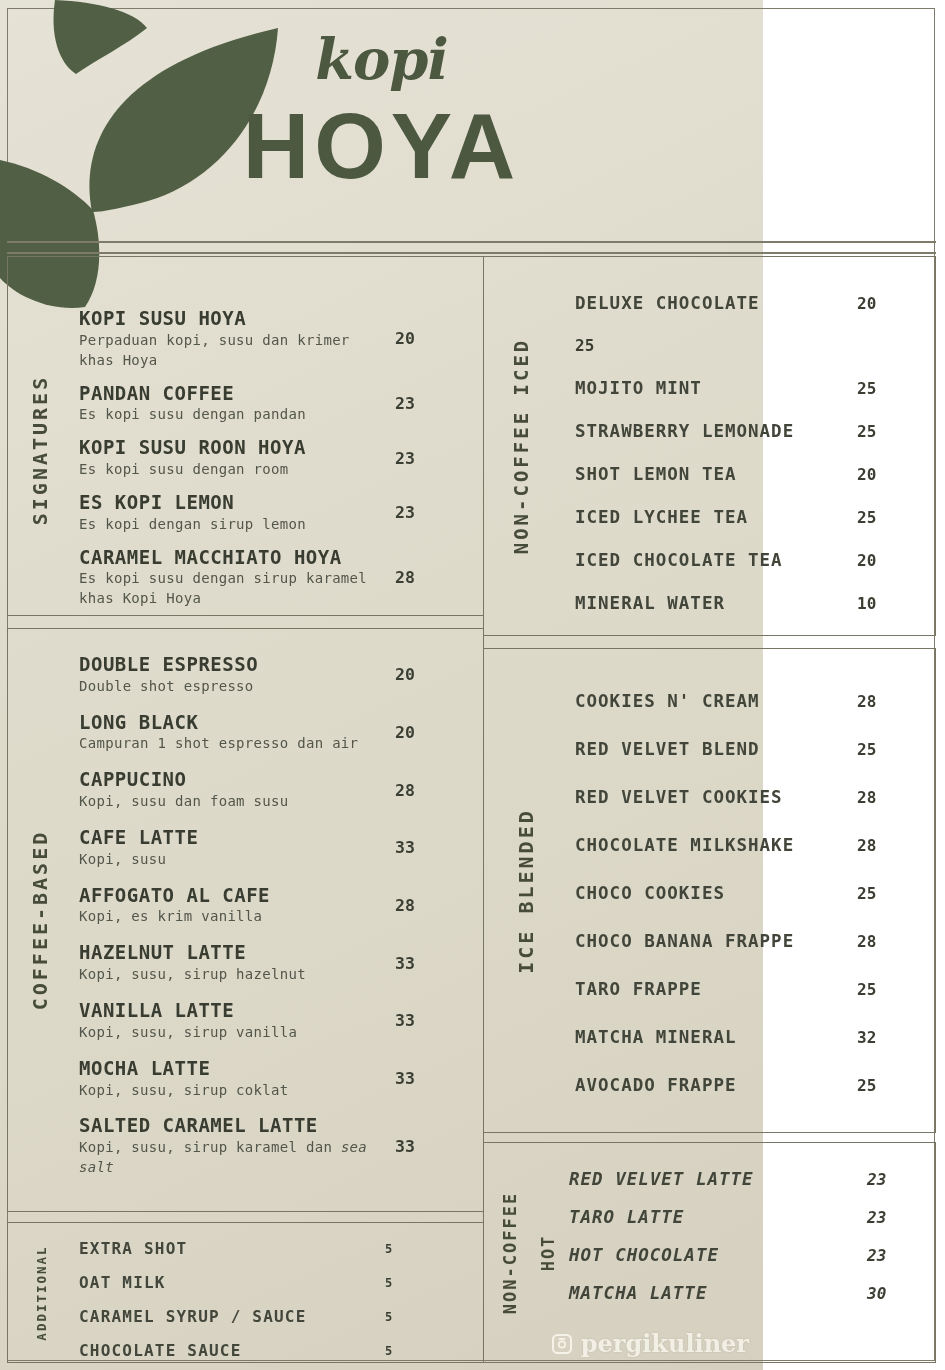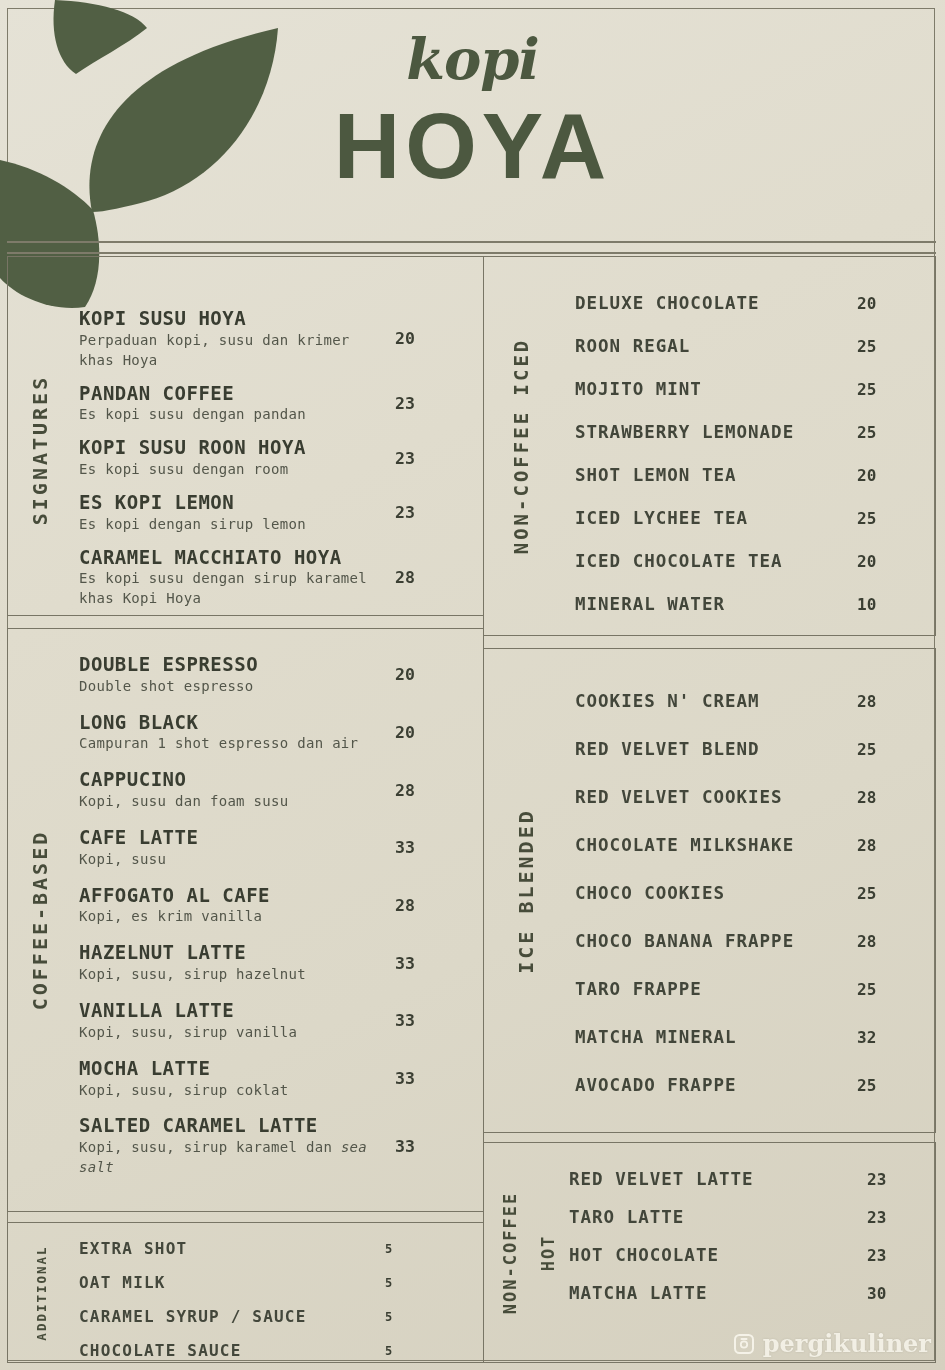--- a/index.html
+++ b/index.html
@@ -1,18 +1,18 @@
 <!DOCTYPE html>
 <html><head>
 <meta charset="utf-8">
 <style>
   html,body{margin:0;padding:0;}
   body{width:945px;height:1370px;overflow:hidden;}
   .page{
-    position:relative;width:945px;height:1370px;
+    position:relative;width:763px;height:1370px;
     background:linear-gradient(155deg,#e5e2d6 0%,#e0dccd 35%,#dcd8c8 65%,#d5d0bf 100%);
     font-family:"DejaVu Sans Mono",monospace;color:#3d4136;
   }
   .frame{position:absolute;left:7px;top:8px;width:928px;height:1353px;border:1.5px solid #7e7b6a;box-sizing:border-box;pointer-events:none;}
   .hrule{position:absolute;left:7px;width:929px;height:1.5px;background:#7e7b6a;}
   .hrule.r1{top:241px;}
   .hrule.r2{top:252px;}
   .leaf-logo{position:absolute;left:0;top:0;}
   .brand-script{
     position:absolute;left:0;right:0;top:26px;text-align:center;
@@ -51,21 +51,21 @@
   .box-sig .item{margin-bottom:11px;}
   .box-coffee .item{margin-bottom:14px;}
   .item-name{font-size:19px;font-weight:bold;letter-spacing:0.5px;color:#393d31;line-height:1.2;}
   .item-desc{font-size:14px;color:#53564a;letter-spacing:0.3px;line-height:1.42;margin-top:1px;}
   .item-desc .it{font-style:italic;}
   .price-l{flex:0 0 88px;font-size:16.5px;font-weight:bold;color:#3b3f33;}
   
   .srow{display:flex;align-items:center;}
   .box-iced .srow{margin-bottom:23px;}
   .box-blend .srow{margin-bottom:28px;}
-  .box-hot .srow{margin-bottom:18px;}
+  .box-hot .srow{margin-bottom:18px;font-style:italic;}
   .srow .sname{flex:1;font-size:17.5px;font-weight:bold;letter-spacing:1px;color:#42463a;}
   .price-r{flex:0 0 70px;font-size:16px;font-weight:bold;color:#3b3f33;}
   .box-hot .price-r{flex:0 0 60px;}
   
   .arow{display:flex;align-items:center;margin-bottom:15px;}
   .arow .aname{flex:1;font-size:16px;font-weight:bold;letter-spacing:1.2px;color:#43473b;}
   .price-a{flex:0 0 88px;font-size:12px;font-weight:bold;color:#3b3f33;}
 
   .watermark{
     position:absolute;right:14px;bottom:12px;display:flex;align-items:center;gap:9px;
@@ -216,21 +216,20 @@
     </div>
   </div>
 
   <div class="menu-box box-iced">
     <div class="vlabel vl-iced">NON-COFFEE ICED</div>
     <div class="srow">
       <div class="sname">DELUXE CHOCOLATE</div>
       <div class="price-r">20</div>
     </div>
     <div class="srow">
-      <div class="sname">ROON REGAL</div>
       <div class="price-r">25</div>
     </div>
     <div class="srow">
       <div class="sname">MOJITO MINT</div>
       <div class="price-r">25</div>
     </div>
     <div class="srow">
       <div class="sname">STRAWBERRY LEMONADE</div>
       <div class="price-r">25</div>
     </div>

